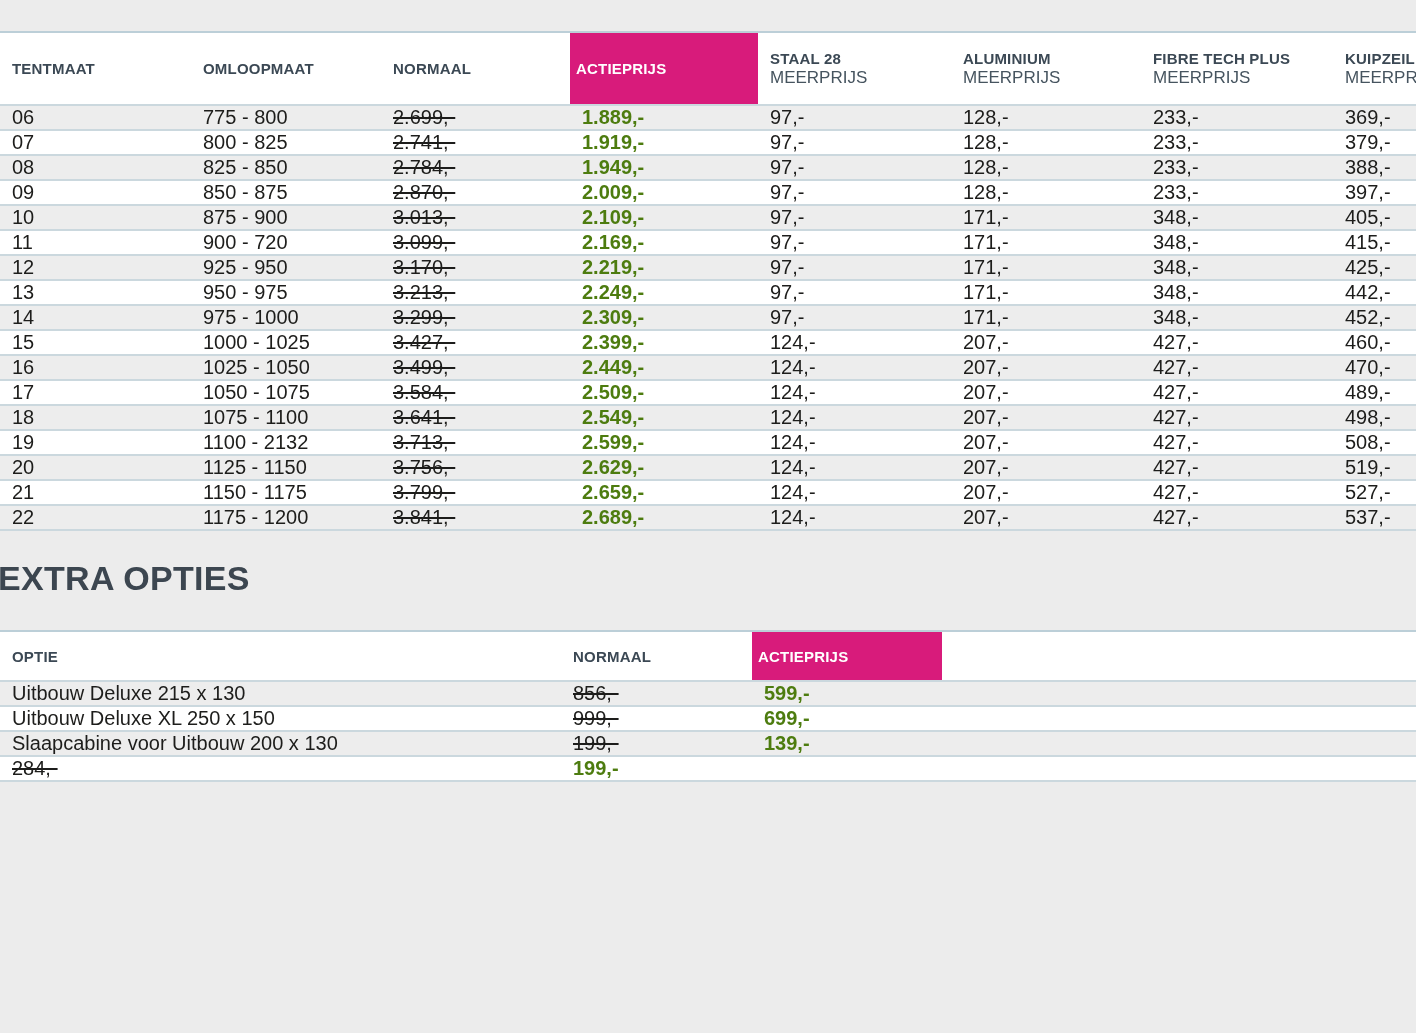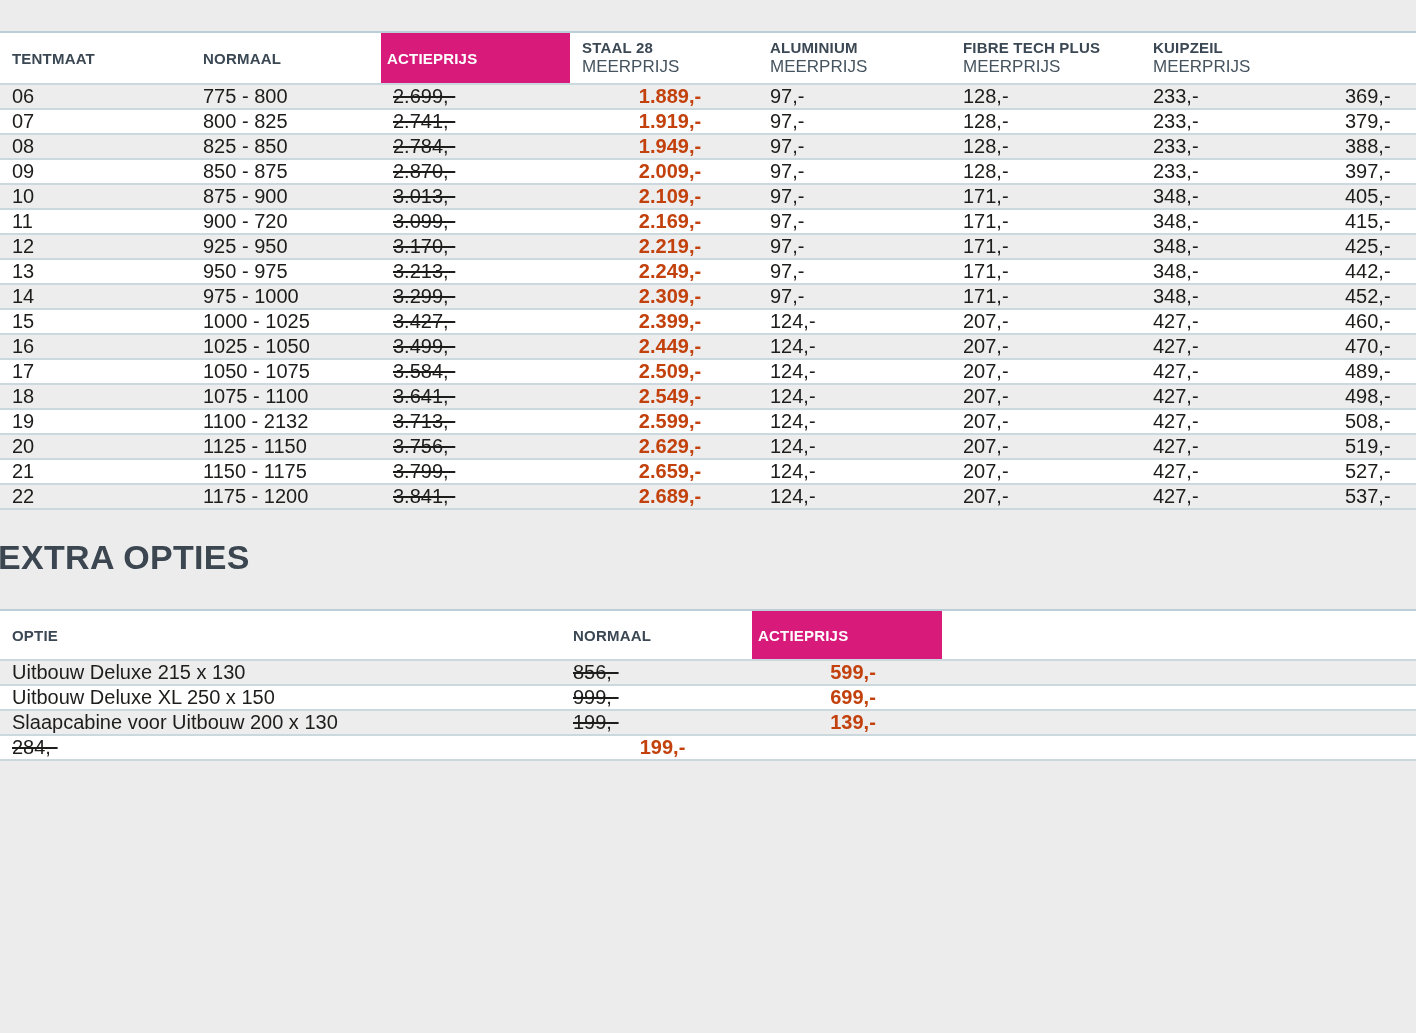--- a/index.html
+++ b/index.html
@@ -12,21 +12,21 @@
   .page { width: 1416px; height: 1033px; position: relative; }
 
   
   .t1 { margin-top: 31px; }
   .grid1 { display: grid; grid-template-columns: 191px 190px 189px 188px 193px 190px 192px 83px; }
   .grid2 { display: grid; grid-template-columns: 561px 191px 190px 474px; }
 
   .thead {
     background: #ffffff;
     border-top: 2px solid #bccfd8;
-    height: 52px;
+    height: 73px;
   }
   .hcell {
     display: flex; flex-direction: column; justify-content: center;
     padding-left: 12px; overflow: hidden;
   }
   .hcell .main {
     font-size: 15px; font-weight: bold; color: #3b4854; letter-spacing: .2px;
     white-space: nowrap;
   }
   .hcell .sub {
@@ -40,40 +40,43 @@
     border-top: 2px solid #cbd8de;
     align-items: center;
     font-size: 20px;
     color: #1d1d1b;
   }
   .tbody .row:nth-child(odd)  { background: #ededed; }
   .tbody .row:nth-child(even) { background: #ffffff; }
   .tbody { border-bottom: 2px solid #cbd8de; }
   .cell { padding-left: 12px; white-space: nowrap; overflow: hidden; }
   .cell.strike { text-decoration: line-through; }
-  .cell.actie { color: #c2410c; font-weight: bold; text-align: center; }
+  .cell.actie { color: #4d7c0f; font-weight: bold; }
 
   
   .section-heading {
     margin: 25px 0 0 -2px;
     font-size: 34px; line-height: 44px;
     font-weight: bold; color: #3c4650; letter-spacing: .3px;
   }
   .t2 { margin-top: 30px; }
   .thead2 { height: 50px; }
 </style>
 </head>
 <body>
 
 <div class="page">
 
   <div class="t1">
     <div class="thead grid1" id="t1-head">
         <div class="hcell">
           <span class="main">TENTMAAT</span>
+        </div>
+        <div class="hcell">
+          <span class="main">OMLOOPMAAT</span>
         </div>
         <div class="hcell">
           <span class="main">NORMAAL</span>
         </div>
         <div class="hcell highlight">
           <span class="main">ACTIEPRIJS</span>
         </div>
         <div class="hcell">
           <span class="main">STAAL 28</span>
           <span class="sub">MEERPRIJS</span>

